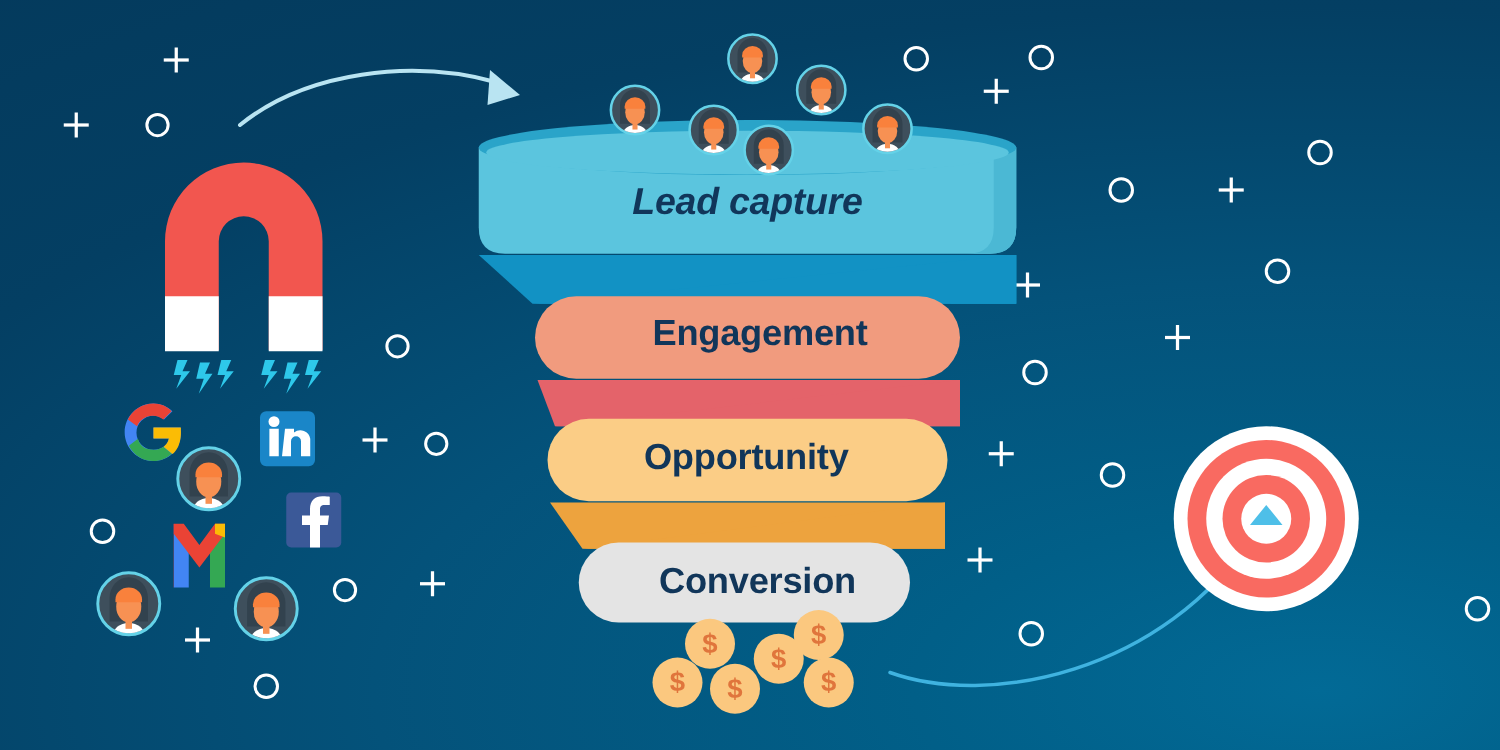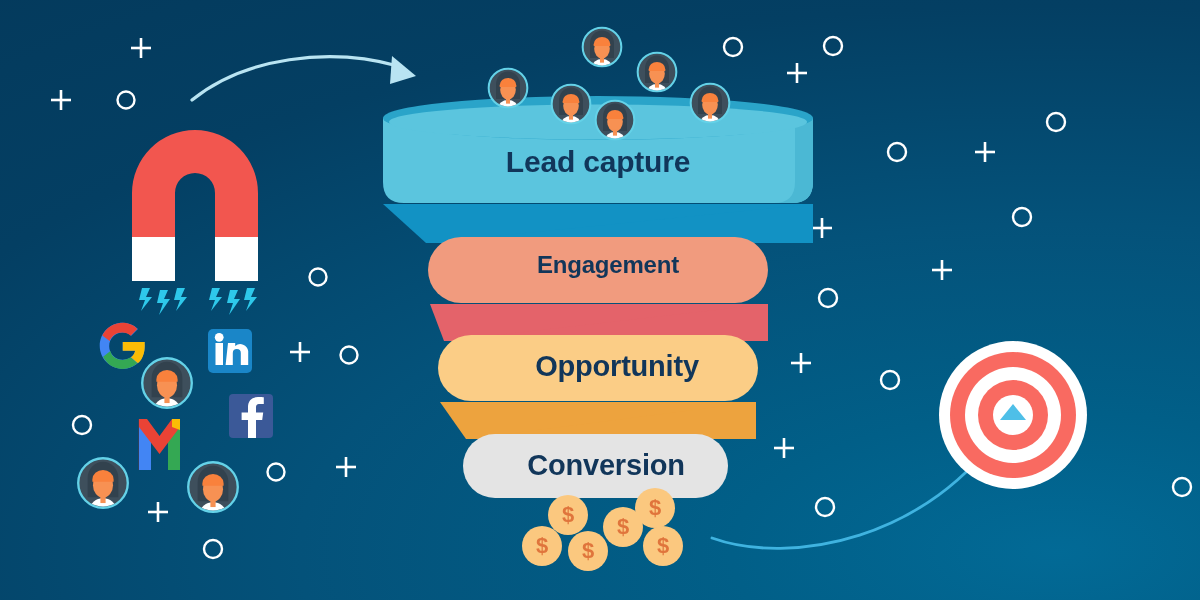--- a/index.html
+++ b/index.html
@@ -28,23 +28,23 @@
   .stage-label {
     position: absolute;
     color: #11365a;
     font-weight: bold;
     font-family: "Liberation Sans", sans-serif;
     letter-spacing: -0.2px;
     white-space: nowrap;
     text-align: center;
     pointer-events: none;
   }
-  #label-lead      { left: 383px; top: 145px; width: 430px; font-size: 30px; }
-  #label-engage    { left: 428px; top: 251px; width: 360px; font-size: 24px; }
-  #label-opp       { left: 438px; top: 350px; width: 318px; font-size: 29px; margin-left: 20px; }
+  #label-lead      { left: 383px; top: 145px; width: 430px; font-size: 30px; font-style: italic; }
+  #label-engage    { left: 428px; top: 251px; width: 360px; font-size: 29px; }
+  #label-opp       { left: 438px; top: 350px; width: 318px; font-size: 29px; }
   #label-conv      { left: 463px; top: 449px; width: 286px; font-size: 29px; }
 </style>
 </head>
 <body>
 
 <div id="scene">
 
   <svg class="layer" viewBox="0 0 1200 600">
     <defs>
       <clipPath id="clip-lead-cyl">

